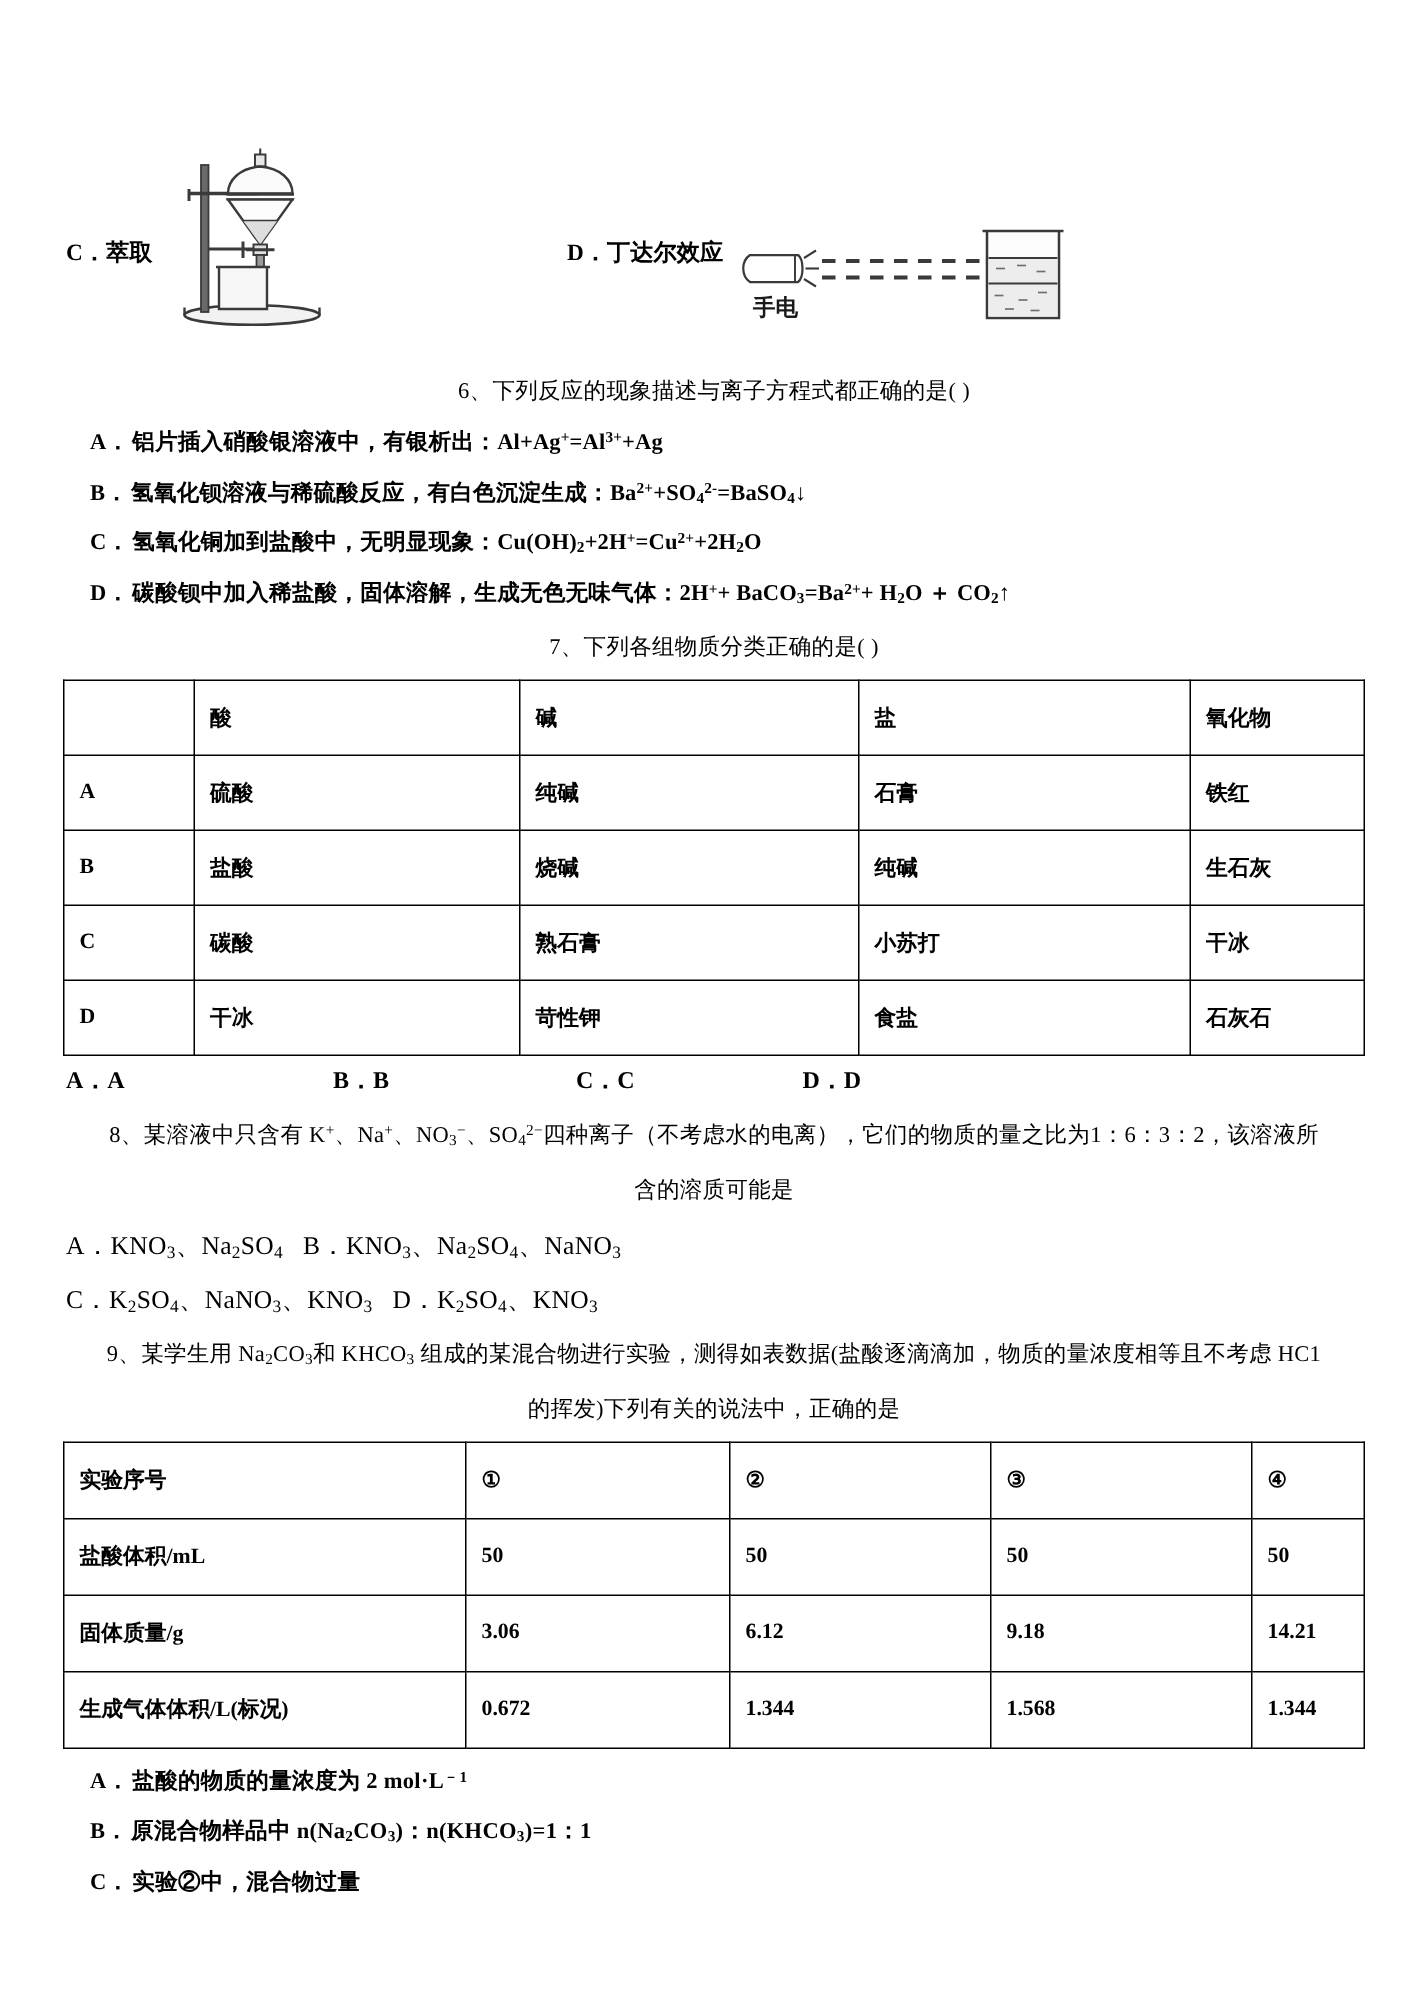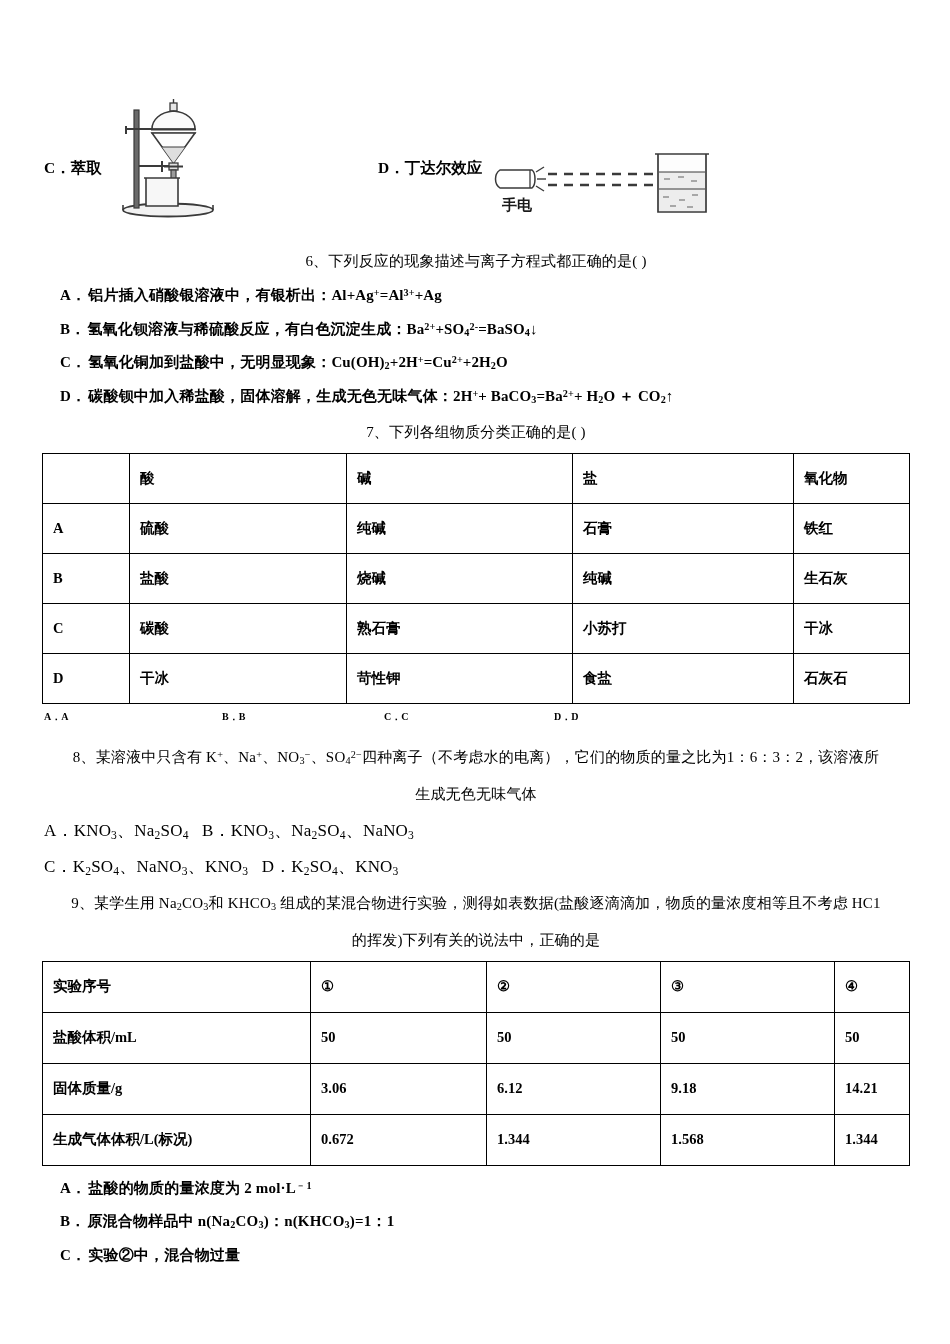--- a/index.html
+++ b/index.html
@@ -89,31 +89,31 @@
   .formula {
     font-family: "Liberation Serif", serif;
     font-weight: bold;
     letter-spacing: 0.1px;
   }
   sub { font-size: 0.68em; vertical-align: -0.22em; }
   sup { font-size: 0.68em; vertical-align: 0.42em; }
 
   
   .choice-strip {
-    font-size: 10px;
+    font-size: 16px;
     font-weight: bold;
     margin: 6px 0 4px 2px;
     position: relative;
     height: 22px;
   }
   .choice-strip span { position: absolute; top: 0; }
   .cs0 { left: 0px; }
   .cs1 { left: 178px; }
   .cs2 { left: 340px; }
-  .cs3 { left: 510px; }
+  .cs3 { left: 491px; }
 
   
   .q8-line {
     font-size: 17px;
     font-weight: normal;
     margin: 13px 0 13px 2px;
     letter-spacing: 0.2px;
   }
 
   
@@ -291,21 +291,21 @@
       </table>
 
     <div class="choice-strip">
       <span class="cs0">A．A</span>
       <span class="cs1">B．B</span>
       <span class="cs2">C．C</span>
       <span class="cs3">D．D</span>
     </div>
 
     <div class="q-stem">8、某溶液中只含有 K<sup>+</sup>、Na<sup>+</sup>、NO<sub>3</sub><sup>−</sup>、SO<sub>4</sub><sup>2−</sup>四种离子（不考虑水的电离），它们的物质的量之比为1：6：3：2，该溶液所</div>
-    <div class="q-stem">生成无色无味气体</div>
+    <div class="q-stem">含的溶质可能是</div>
 
     <div class="q8-line">A．KNO<sub>3</sub>、Na<sub>2</sub>SO<sub>4</sub>&nbsp;&nbsp;&nbsp;B．KNO<sub>3</sub>、Na<sub>2</sub>SO<sub>4</sub>、NaNO<sub>3</sub></div>
     <div class="q8-line">C．K<sub>2</sub>SO<sub>4</sub>、NaNO<sub>3</sub>、KNO<sub>3</sub>&nbsp;&nbsp;&nbsp;D．K<sub>2</sub>SO<sub>4</sub>、KNO<sub>3</sub></div>
 
     <div class="q-stem">9、某学生用 Na<sub>2</sub>CO<sub>3</sub>和 KHCO<sub>3</sub> 组成的某混合物进行实验，测得如表数据(盐酸逐滴滴加，物质的量浓度相等且不考虑 HC1</div>
     <div class="q-stem">的挥发)下列有关的说法中，正确的是</div>
 
     <table class="grid t9">
       <tbody>
           <tr>

